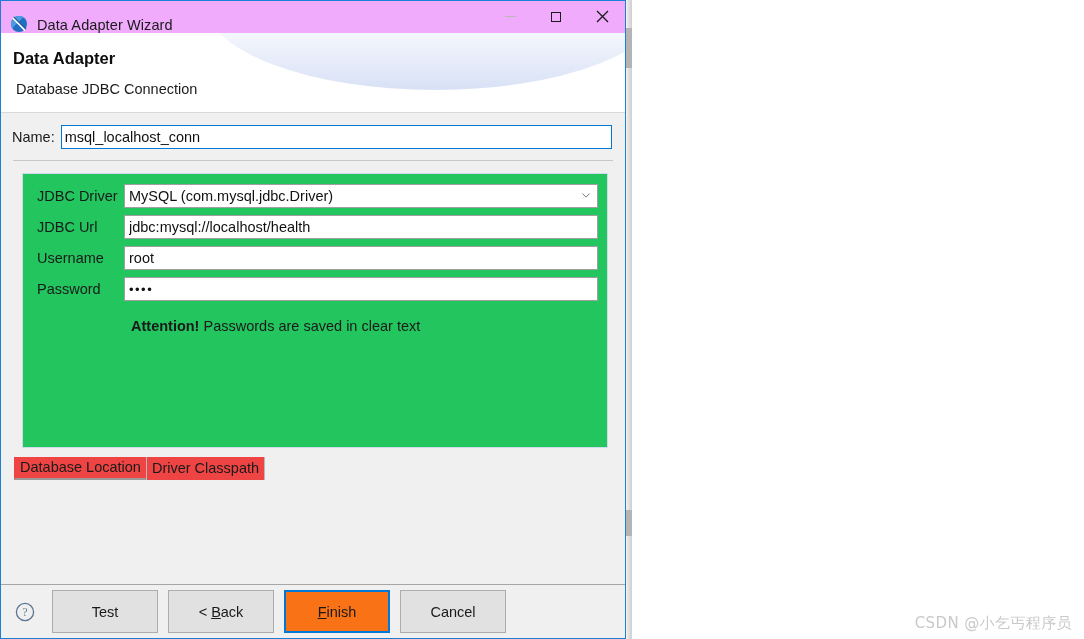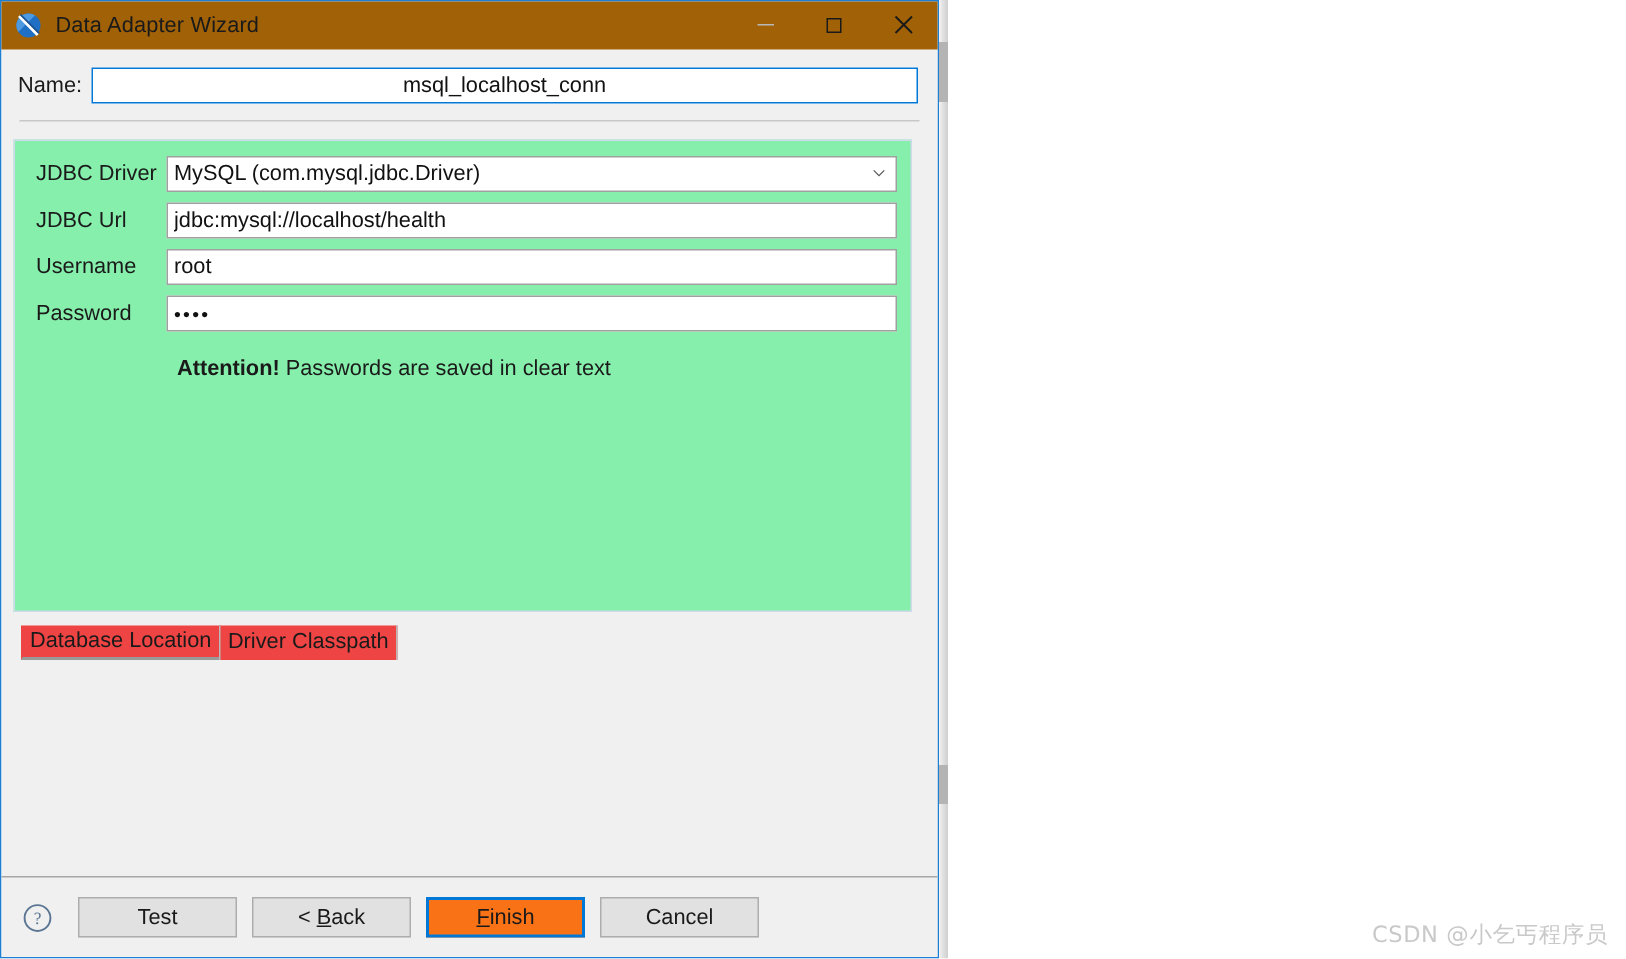--- a/index.html
+++ b/index.html
@@ -52,23 +52,23 @@
     border-left: 1px solid #1c7fd4;
     border-bottom: 1px solid #1c7fd4;
     box-sizing: border-box;
     display: flex;
     flex-direction: column;
   }
 
   
   .titlebar {
     height: 32px;
-    background: #a16207;
-    display: flex;
-    align-items: center;
+    background: #f0abfc;
+    display: flex;
+    align-items: flex-end;
     flex: 0 0 auto;
     position: relative;
     z-index: 5;
   }
   .title-icon {
     width: 18px;
     height: 18px;
     margin-left: 9px;
     margin-right: 9px;
     position: relative;
@@ -171,43 +171,42 @@
   }
   .name-input {
     flex: 1 1 auto;
     height: 24px;
     box-sizing: border-box;
     border: 1.5px solid #0078d7;
     background: #ffffff;
     font-family: "Liberation Sans", sans-serif;
     font-size: 14.5px;
     color: #111;
-    padding: 0 13px;
+    padding: 0 3px;
     outline: none;
     position: relative;
-    text-align: center;
   }
   .name-field-wrap {
     flex: 1 1 auto;
     position: relative;
     display: flex;
     align-items: center;
   }
 
   .name-underline {
     height: 1px;
     background: #c8c8c8;
     margin: 11px 12px 0 12px;
   }
 
   
   .form-panel {
-    margin: 12px 17px 0 8px;
+    margin: 12px 17px 0 21px;
     border: 1px solid #cfdbea;
-    background: #86efac;
+    background: #22c55e;
     padding: 10px 9px 9px 8px;
     box-sizing: border-box;
     flex: 1 1 auto;
     position: relative;
   }
   .frow {
     display: flex;
     align-items: center;
     margin-bottom: 7px;
   }
@@ -301,21 +300,21 @@
     padding-left: 14px;
     box-sizing: border-box;
   }
   .help-icon {
     width: 20px;
     height: 20px;
     flex: 0 0 auto;
     margin-right: 17px;
   }
   .btn {
-    height: 27px;
+    height: 43px;
     min-width: 106px;
     margin-right: 10px;
     background: #e1e1e1;
     border: 1px solid #adadad;
     box-sizing: border-box;
     font-family: "Liberation Sans", sans-serif;
     font-size: 14.5px;
     color: #1a1a1a;
     display: flex;
     align-items: center;
@@ -371,20 +370,26 @@
         <div class="win-btn min"></div>
         <div class="win-btn max"></div>
         <div class="win-btn close">
           <svg width="13" height="13" viewBox="0 0 13 13">
             <path d="M1 1 L12 12 M12 1 L1 12" stroke="#1a1a1a" stroke-width="1.3" fill="none"></path>
           </svg>
         </div>
       </div>
     </div>
 
+    <div class="header">
+      <div class="swoosh"></div>
+      <div class="header-title">Data Adapter</div>
+      <div class="header-sub">Database JDBC Connection</div>
+      <div class="header-rule"></div>
+    </div>
 
     <div class="body">
 
       <div class="name-row">
         <div class="name-label">Name:</div>
         <div class="name-field-wrap">
           <input class="name-input" type="text" value="msql_localhost_conn" style="">
         </div>
       </div>
       <div class="name-underline"></div>

